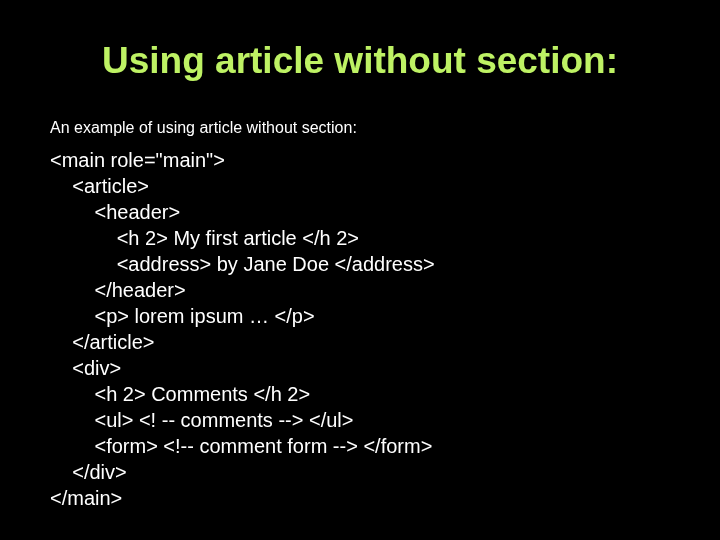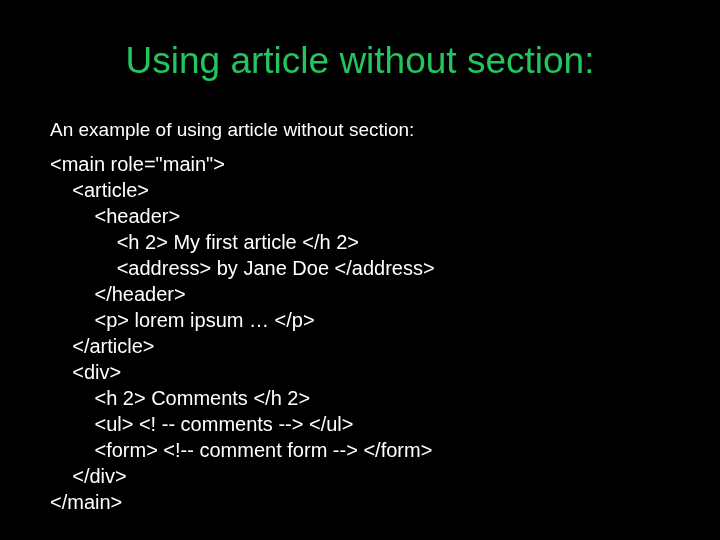--- a/index.html
+++ b/index.html
@@ -12,30 +12,30 @@
     font-family: Arial, Helvetica, sans-serif;
   }
   .slide {
     width: 720px;
     height: 540px;
     background: #000000;
     box-sizing: border-box;
     padding: 40px 50px 20px 50px;
   }
   .title {
-    color: #22c55e;
+    color: #bef264;
     font-size: 37px;
-    font-weight: normal;
+    font-weight: bold;
     text-align: center;
     margin: 0 0 36px 0;
     padding: 0 20px;
   }
   .intro {
     color: #ffffff;
-    font-size: 19px;
+    font-size: 16px;
     margin: 0 0 8px 0;
     line-height: 1.3;
   }
   .code {
     color: #ffffff;
     font-size: 20px;
     line-height: 1.3;
     white-space: pre;
     font-family: Arial, Helvetica, sans-serif;
   }

